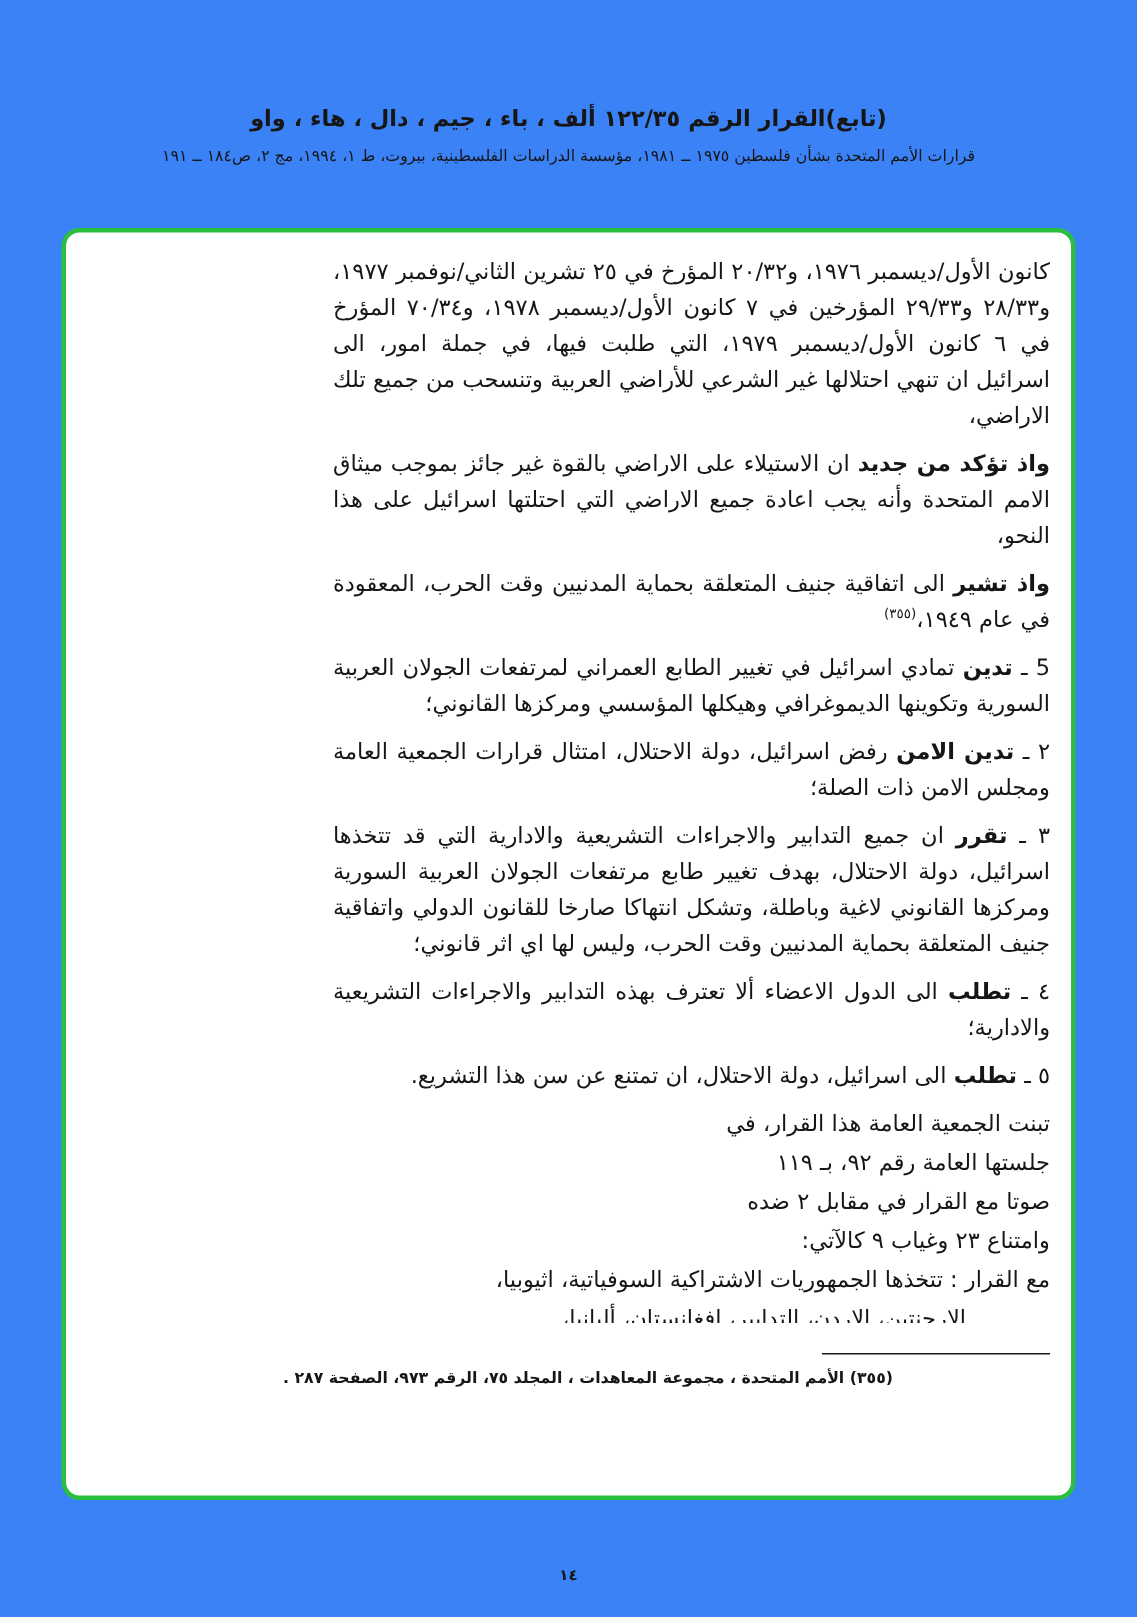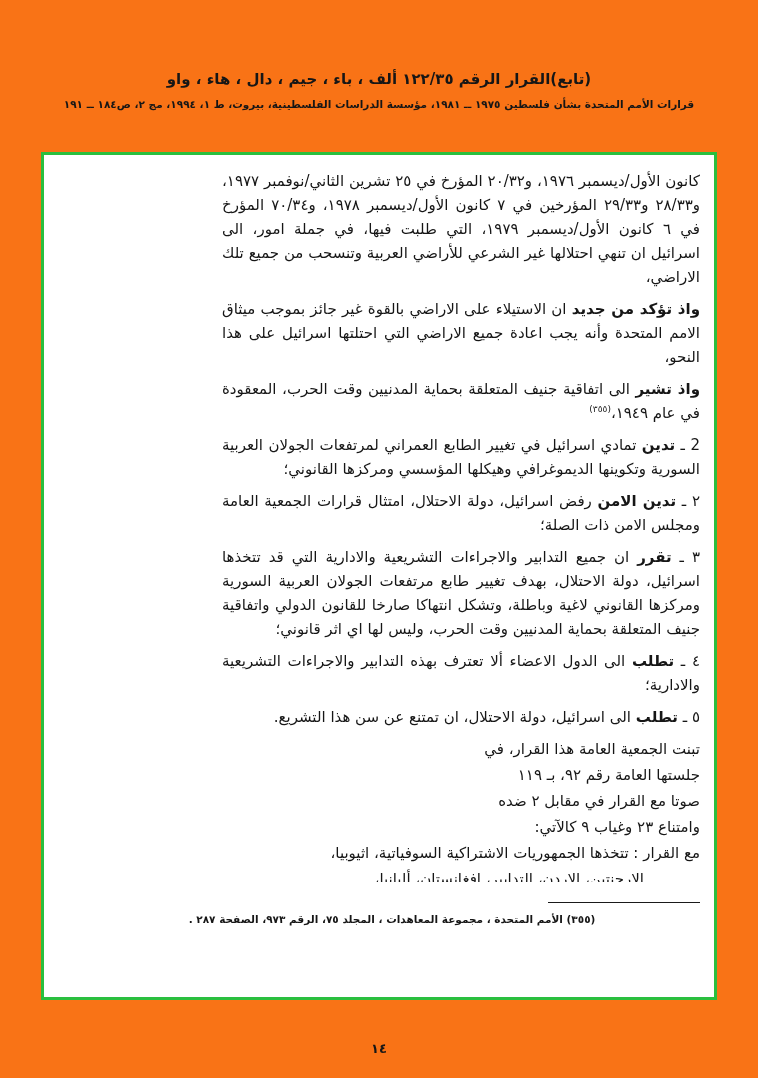--- a/index.html
+++ b/index.html
@@ -1,40 +1,40 @@
 <!DOCTYPE html>
 <html lang="ar"><head>
 <meta charset="utf-8">
 <style>
   * { box-sizing: border-box; }
   html, body { margin: 0; padding: 0; background: #ffffff; }
   .page {
     position: relative;
     width: 758px;
     height: 1078px;
-    background: #f97316;
+    background: #3b82f6;
     overflow: hidden;
     font-family: "DejaVu Sans", "Liberation Sans", sans-serif;
     color: #161616;
   }
   .header {
     position: absolute;
     top: 70px; left: 0; right: 0;
     text-align: center;
     direction: rtl;
   }
   .header-title { font-size: 15px; font-weight: bold; letter-spacing: .2px; }
-  .header-sub   { margin-top: 10px; font-size: 10.5px; font-weight: bold; }
+  .header-sub   { margin-top: 10px; font-size: 10.5px; font-weight: normal; }
 
   .frame {
     position: absolute;
     left: 41px; top: 152px;
     width: 676px; height: 848px;
     border: 3px solid #2abf3f;
-    border-radius: 0;
+    border-radius: 12px;
     background: #ffffff;
   }
   .textcol {
     position: absolute;
     top: 14px; right: 14px; left: 178px; bottom: 115px;
     direction: rtl;
     font-size: 15px;
     line-height: 24px;
     text-align: justify;
     overflow: hidden;
@@ -56,40 +56,40 @@
   }
   .footnote-rule {
     width: 152px;
     border-top: 1.5px solid #1a1a1a;
     margin-bottom: 9px;
   }
   .page-number {
     position: absolute;
     bottom: 22px; left: 0; right: 0;
     text-align: center;
-    font-size: 13px;
+    font-size: 10px;
     font-weight: bold;
   }
 </style>
 </head>
 <body>
 
 <div class="page" style="color: rgb(22, 22, 22);">
 
   <div class="header">
     <div class="header-title">(تابع)القرار الرقم ١٢٢/٣٥ ألف ، باء ، جيم ، دال ، هاء ، واو</div>
     <div class="header-sub">قرارات الأمم المتحدة بشأن فلسطين ١٩٧٥ ــ ١٩٨١، مؤسسة الدراسات الفلسطينية، بيروت، ط ١، ١٩٩٤، مج ٢، ص١٨٤ ــ ١٩١</div>
   </div>
 
   <div class="frame" style="border-color: rgb(42, 191, 63);">
     <div class="textcol">
         <div class="para"><span>كانون الأول/ديسمبر ١٩٧٦، و٢٠/٣٢ المؤرخ في ٢٥ تشرين الثاني/نوفمبر ١٩٧٧، و٢٨/٣٣ و٢٩/٣٣ المؤرخين في ٧ كانون الأول/ديسمبر ١٩٧٨، و٧٠/٣٤ المؤرخ في ٦ كانون الأول/ديسمبر ١٩٧٩، التي طلبت فيها، في جملة امور، الى اسرائيل ان تنهي احتلالها غير الشرعي للأراضي العربية وتنسحب من جميع تلك الاراضي،</span></div>
         <div class="para"><b>واذ تؤكد من جديد</b><span> ان الاستيلاء على الاراضي بالقوة غير جائز بموجب ميثاق الامم المتحدة وأنه يجب اعادة جميع الاراضي التي احتلتها اسرائيل على هذا النحو،</span></div>
         <div class="para"><b>واذ تشير</b><span> الى اتفاقية جنيف المتعلقة بحماية المدنيين وقت الحرب، المعقودة في عام ١٩٤٩،</span><sup>(٣٥٥)</sup></div>
-        <div class="para"><span>2 ـ </span><b>تدين</b><span> تمادي اسرائيل في تغيير الطابع العمراني لمرتفعات الجولان العربية السورية وتكوينها الديموغرافي وهيكلها المؤسسي ومركزها القانوني؛</span></div>
+        <div class="para"><span>5 ـ </span><b>تدين</b><span> تمادي اسرائيل في تغيير الطابع العمراني لمرتفعات الجولان العربية السورية وتكوينها الديموغرافي وهيكلها المؤسسي ومركزها القانوني؛</span></div>
         <div class="para"><span>٢ ـ </span><b>تدين الامن</b><span> رفض اسرائيل، دولة الاحتلال، امتثال قرارات الجمعية العامة ومجلس الامن ذات الصلة؛</span></div>
         <div class="para"><span>٣ ـ </span><b>تقرر</b><span> ان جميع التدابير والاجراءات التشريعية والادارية التي قد تتخذها اسرائيل، دولة الاحتلال، بهدف تغيير طابع مرتفعات الجولان العربية السورية ومركزها القانوني لاغية وباطلة، وتشكل انتهاكا صارخا للقانون الدولي واتفاقية جنيف المتعلقة بحماية المدنيين وقت الحرب، وليس لها اي اثر قانوني؛</span></div>
         <div class="para"><span>٤ ـ </span><b>تطلب</b><span> الى الدول الاعضاء ألا تعترف بهذه التدابير والاجراءات التشريعية والادارية؛</span></div>
         <div class="para"><span>٥ ـ </span><b>تطلب</b><span> الى اسرائيل، دولة الاحتلال، ان تمتنع عن سن هذا التشريع.</span></div>
         <div class="line"><span>تبنت الجمعية العامة هذا القرار، في</span></div>
         <div class="line"><span>جلستها العامة رقم ٩٢، بـ ١١٩</span></div>
         <div class="line"><span>صوتا مع القرار في مقابل ٢ ضده</span></div>
         <div class="line"><span>وامتناع ٢٣ وغياب ٩ كالآتي:</span></div>
         <div class="line"><span>مع القرار :  تتخذها الجمهوريات الاشتراكية السوفياتية، اثيوبيا،</span></div>
         <div class="line indent"><span>الارجنتين، الاردن، التدابير، افغانستان، ألبانيا،</span></div>

